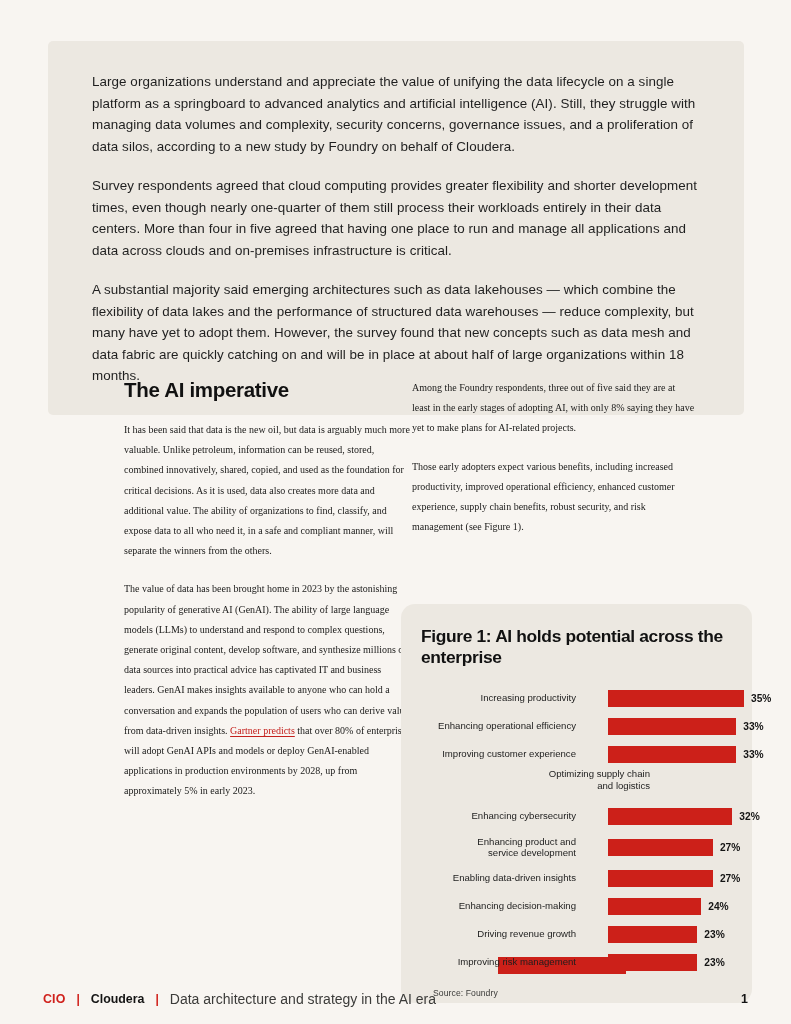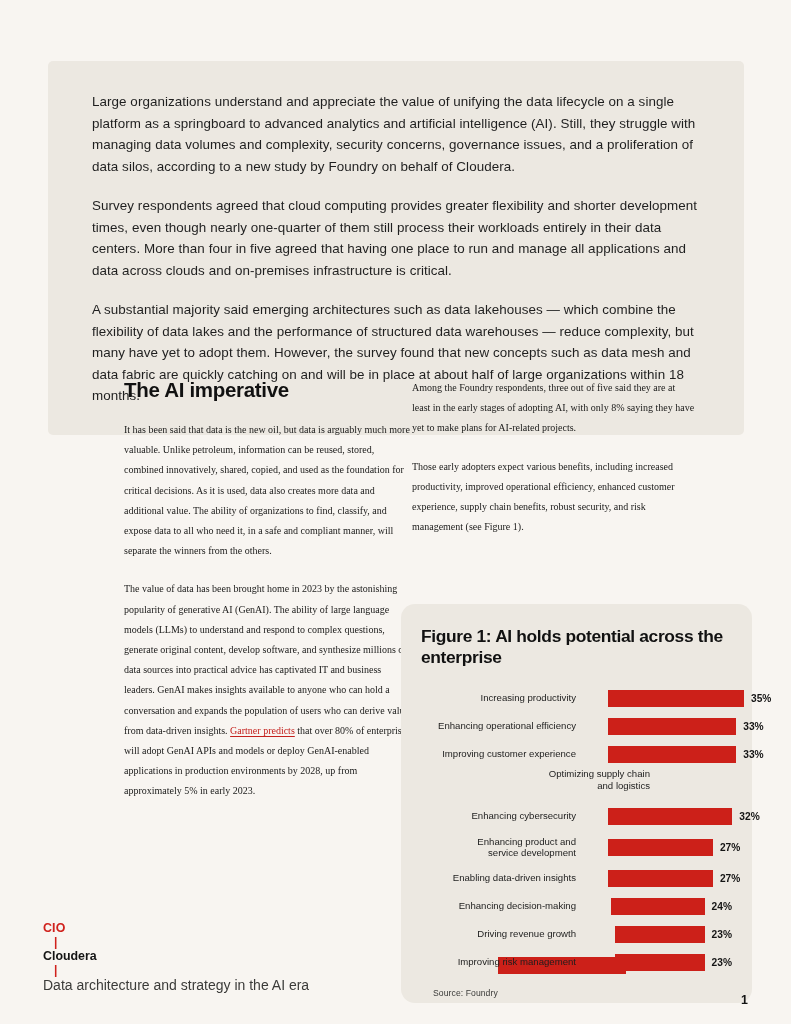--- a/index.html
+++ b/index.html
@@ -25,21 +25,20 @@
   
   .intro-box {
     position: absolute;
     left: 48px;
     top: 41px;
     width: 696px;
     box-sizing: border-box;
     background: #ece8e1;
     border-radius: 5px;
     padding: 30px 44px 28px 44px;
-    margin-top: 20px;
   }
   .intro-box p {
     margin: 0 0 18px 0;
     font-size: 13.4px;
     line-height: 21.5px;
     color: #1f1f1f;
     letter-spacing: 0.005em;
   }
   .intro-box p:last-child { margin-bottom: 0; }
 
@@ -121,21 +120,20 @@
     color: #1d1d1d;
     padding-right: 8px;
     box-sizing: border-box;
     white-space: pre-line;
   }
   .bar-wrap {
     flex: 1 1 auto;
     display: flex;
     align-items: center;
     height: 100%;
-    justify-content: flex-end;
   }
   .bar {
     height: 17px;
     background: #cc2019;
     display: block;
   }
   .bar-value {
     font-size: 10.2px;
     font-weight: 700;
     color: #141414;
@@ -150,22 +148,22 @@
     letter-spacing: 0.01em;
   }
 
   
   .footer {
     position: absolute;
     left: 43px;
     right: 43px;
     bottom: 17px;
     display: flex;
+    align-items: center;
     font-size: 11px;
-    flex-direction: column;
   }
   .footer-cio {
     color: #d0211c;
     font-weight: 700;
     font-size: 12.4px;
     letter-spacing: 0.01em;
   }
   .footer-sep {
     color: #d0211c;
     margin: 0 11px;

